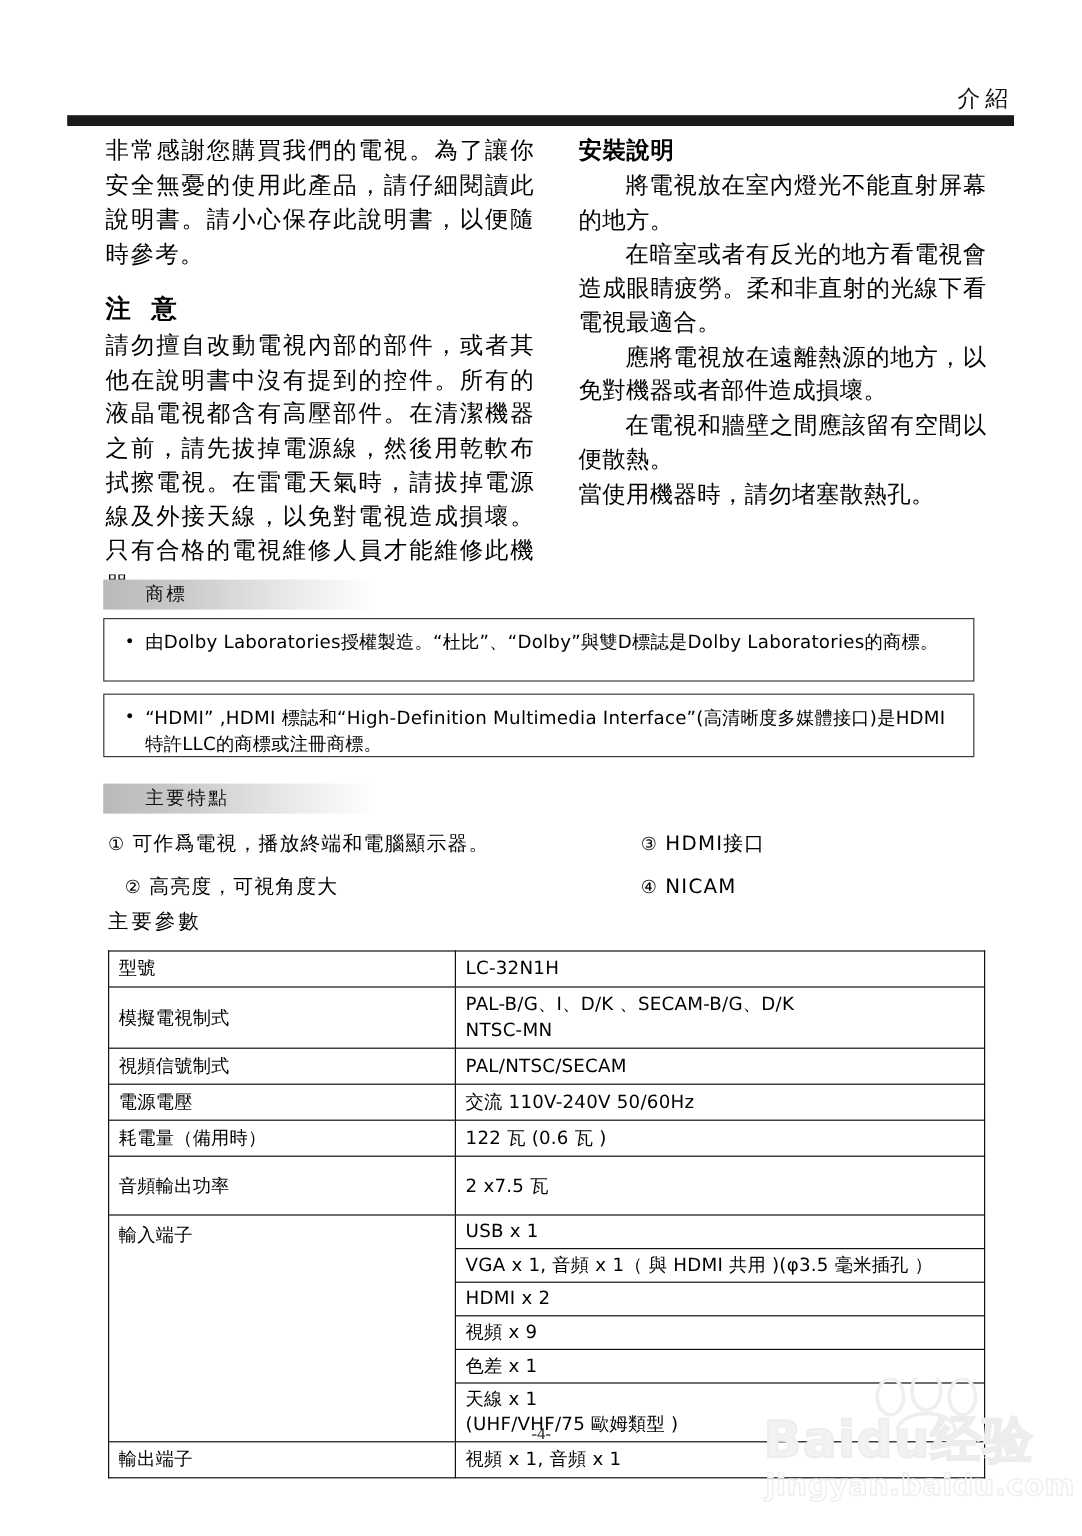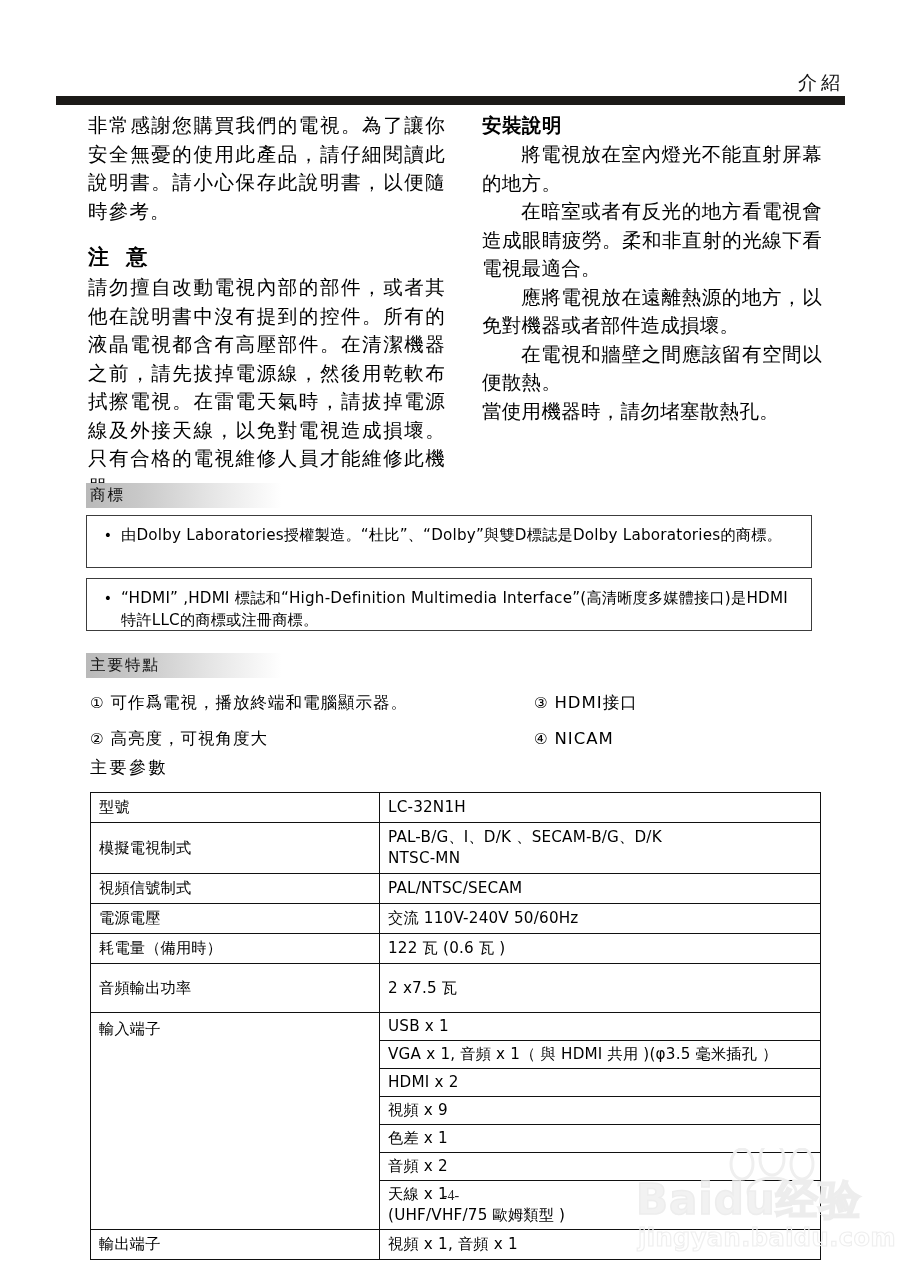--- a/index.html
+++ b/index.html
@@ -84,20 +84,21 @@
     margin: 0 0 1px 0;
   }
 
   
   .band {
     position: absolute;
     height: 25px;
     background: linear-gradient(to right, #b9b9b9 0%, #c9c9c9 28%, #e4e4e4 62%, #ffffff 100%);
     display: flex;
     align-items: center;
+    padding-left: 31px;
   }
   .band span {
     font-size: 15.5px;
     letter-spacing: 2px;
     padding-left: 4px;
     color: #111;
   }
 
   
   .tm-box {
@@ -266,21 +267,21 @@
     </div>
   </div>
 
   <div class="band" style="left:86px; top:653px; width:196px;">
     <span>主要特點</span>
   </div>
 
   <div class="feat" style="left:90px; top:692px;">
     <span class="num">①</span><span>可作爲電視，播放終端和電腦顯示器。</span>
   </div>
-  <div class="feat" style="left:90px; top:728px;">
+  <div class="feat" style="left:104px; top:728px;">
     <span class="num">②</span><span>高亮度，可視角度大</span>
   </div>
   <div class="feat" style="left:534px; top:692px;">
     <span class="num">③</span><span>HDMI接口</span>
   </div>
   <div class="feat" style="left:534px; top:728px;">
     <span class="num">④</span><span>NICAM</span>
   </div>
 
   <div class="params-h">主要參數</div>
@@ -326,23 +327,20 @@
                   <td>VGA x 1, 音頻 x 1（ 與  HDMI  共用 )(φ3.5 毫米插孔 ）</td>
                 </tr>
               <tr>
                   <td>HDMI x 2</td>
                 </tr>
               <tr>
                   <td>視頻 x 9</td>
                 </tr>
               <tr>
                   <td>色差 x 1</td>
-                </tr>
-              <tr>
-                  <td>音頻 x 2</td>
                 </tr>
               <tr>
                   <td style="white-space:pre-line;">天線 x 1
 (UHF/VHF/75 歐姆類型 )</td>
                 </tr>
             </tbody>
           </table>
         </td>
       </tr>
       <tr>

